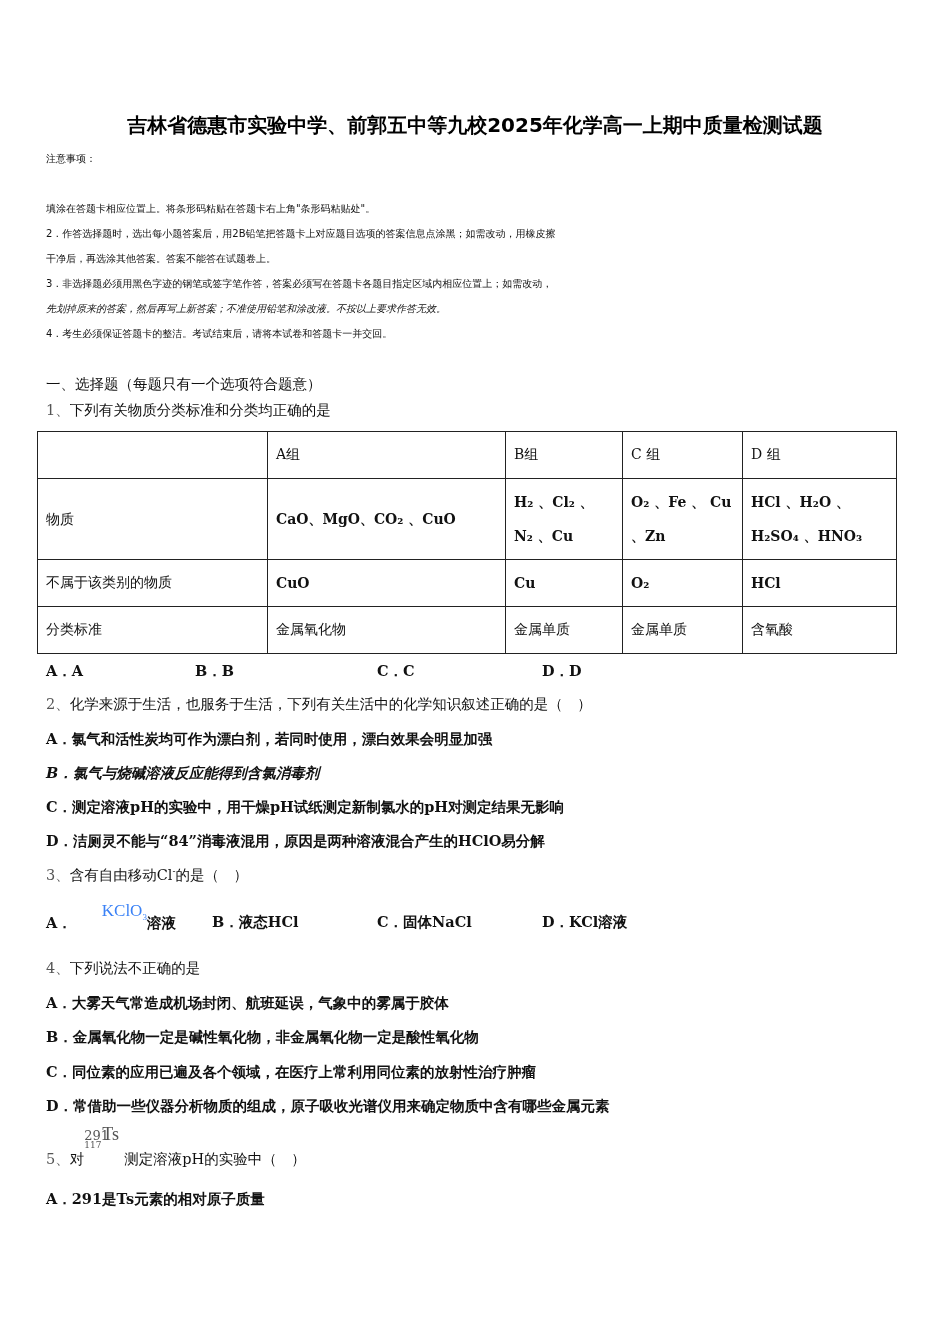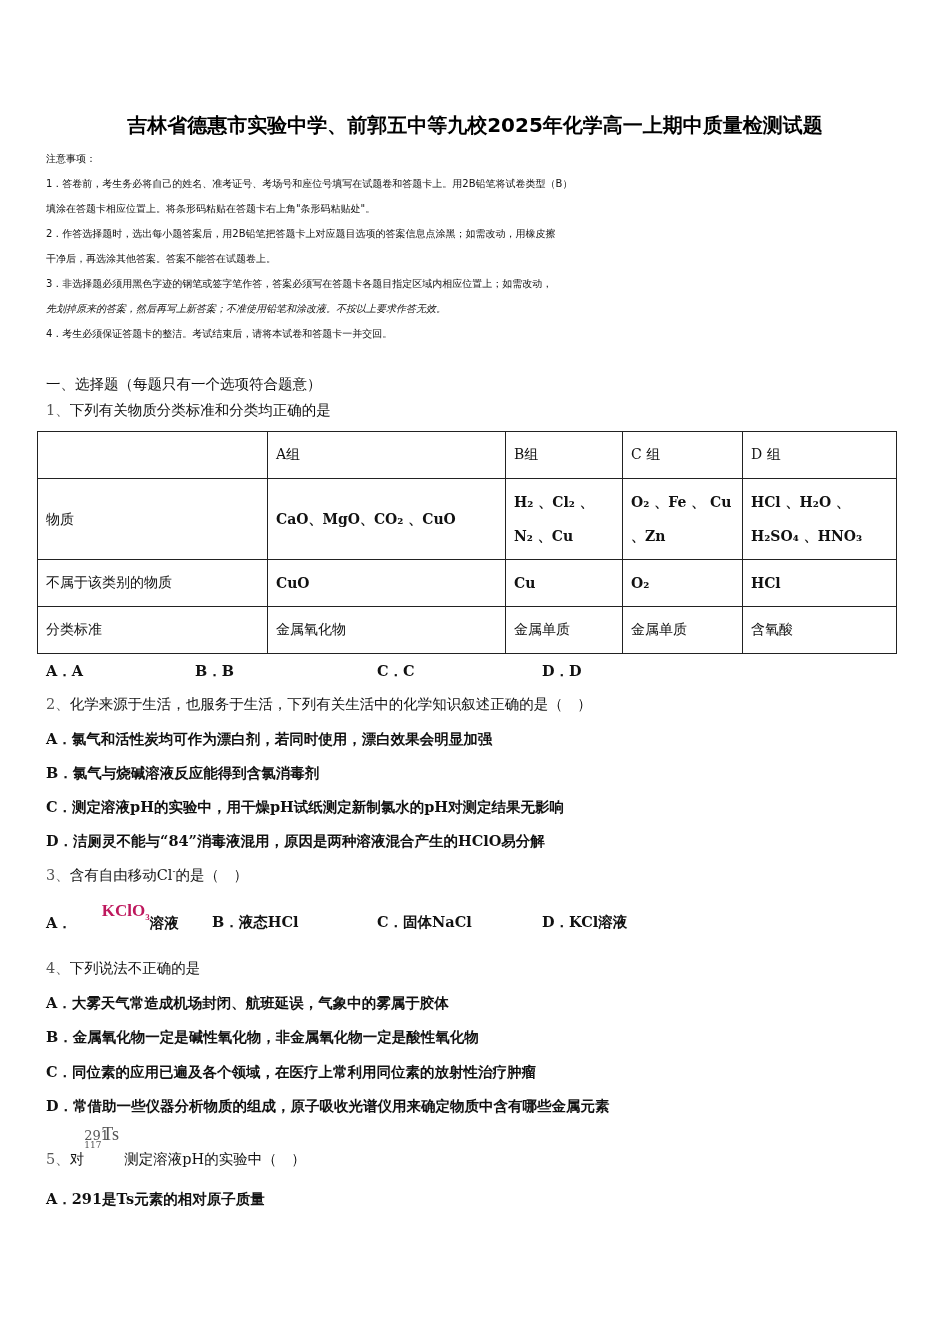--- a/index.html
+++ b/index.html
@@ -10,37 +10,36 @@
            font-family:"DejaVu Sans","Liberation Sans",sans-serif; font-weight:bold;
            font-size:20px; letter-spacing:0px; color:#000; }
   .line { position:absolute; left:46px; font-size:14.5px; white-space:nowrap; color:#111; }
   .notice { font-family:"DejaVu Sans","Liberation Sans",sans-serif; font-size:10px; }
   .bold { font-weight:bold; }
   .qnum { color:#555; font-weight:normal; }
   table.qtable { position:absolute; left:37px; top:431px; width:860px; border-collapse:collapse; font-size:14px; }
   table.qtable td { border:1px solid #222; padding:0 8px; vertical-align:middle; height:46px; }
   table.qtable tr.tall td { height:80px; line-height:34px; }
   .opts { position:absolute; font-size:14.5px; font-weight:bold; white-space:nowrap; }
-  .formula-img { font-family:"Liberation Serif",serif; font-weight:bold; color:#be185d; font-size:17px; position:relative; top:-12px; }
+  .formula-img { font-family:"Liberation Serif",serif; font-weight:normal; color:#3b82f6; font-size:17px; position:relative; top:-12px; }
   .formula-img sub { font-size:9px; }
   .iso { display:inline-block; position:relative; width:40px; height:20px; vertical-align:baseline; }
   .iso .mass { position:absolute; left:0; top:-16px; font-size:13px; color:#555; }
   .iso .num { position:absolute; left:0; top:-4px; font-size:9px; color:#555; }
   .iso .sym { position:absolute; left:18px; top:-20px; font-size:18px; color:#555; font-family:"Liberation Serif",serif; }
   sub, sup { font-size:9px; }
 </style>
 </head>
 <body>
 
 <div class="page">
 
   <div class="title">吉林省德惠市实验中学、前郭五中等九校2025年化学高一上期中质量检测试题</div>
 
   <div class="line notice" style="top:152px;">注意事项：</div>
-  <div class="line notice" style="top:177px;">1．答卷前，考生务必将自己的姓名、准考证号、考场号和座位号填写在试题卷和答题卡上。用2B铅笔将试卷类型（B）</div>
   <div class="line notice" style="top:202px;">填涂在答题卡相应位置上。将条形码粘贴在答题卡右上角"条形码粘贴处"。</div>
   <div class="line notice" style="top:227px;">2．作答选择题时，选出每小题答案后，用2B铅笔把答题卡上对应题目选项的答案信息点涂黑；如需改动，用橡皮擦</div>
   <div class="line notice" style="top:252px;">干净后，再选涂其他答案。答案不能答在试题卷上。</div>
   <div class="line notice" style="top:277px;">3．非选择题必须用黑色字迹的钢笔或签字笔作答，答案必须写在答题卡各题目指定区域内相应位置上；如需改动，</div>
   <div class="line notice" style="top:302px;font-style:italic;">先划掉原来的答案，然后再写上新答案；不准使用铅笔和涂改液。不按以上要求作答无效。</div>
   <div class="line notice" style="top:327px;">4．考生必须保证答题卡的整洁。考试结束后，请将本试卷和答题卡一并交回。</div>
 
   <div class="line" style="top:375px;">一、选择题（每题只有一个选项符合题意）</div>
 
   <div class="line" style="top:401px;">
@@ -82,21 +81,21 @@
 
   <div class="opts" style="top:662px; left:46px;">A．A</div>
   <div class="opts" style="top:662px; left:195px;">B．B</div>
   <div class="opts" style="top:662px; left:377px;">C．C</div>
   <div class="opts" style="top:662px; left:542px;">D．D</div>
 
   <div class="line" style="top:695px;">
     <span class="qnum">2、</span><span>化学来源于生活，也服务于生活，下列有关生活中的化学知识叙述正确的是（　）</span>
   </div>
   <div class="opts" style="top:730px; left:46px;">A．氯气和活性炭均可作为漂白剂，若同时使用，漂白效果会明显加强</div>
-  <div class="opts" style="top:764px; left:46px;">B．氯气与烧碱溶液反应能得到含氯消毒剂</div>
+  <div class="opts" style="top:764px; left:46px;font-style:italic;">B．氯气与烧碱溶液反应能得到含氯消毒剂</div>
   <div class="opts" style="top:798px; left:46px;">C．测定溶液pH的实验中，用干燥pH试纸测定新制氯水的pH对测定结果无影响</div>
   <div class="opts" style="top:832px; left:46px;">D．洁厕灵不能与“84”消毒液混用，原因是两种溶液混合产生的HClO易分解</div>
 
   <div class="line" style="top:866px;">
     <span class="qnum">3、</span><span>含有自由移动Cl</span><sup>-</sup><span>的是（　）</span>
   </div>
 
   <div class="opts" style="top:913px; left:46px;">
     <span>A．</span><span style="display:inline-block;width:30px"></span><span class="formula-img"><span>KClO</span><sub>3</sub></span><span>溶液</span>
   </div>

